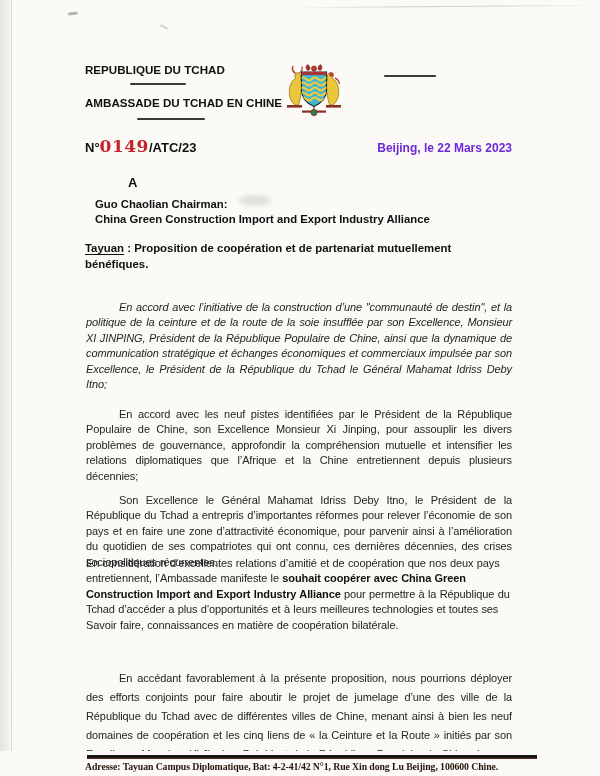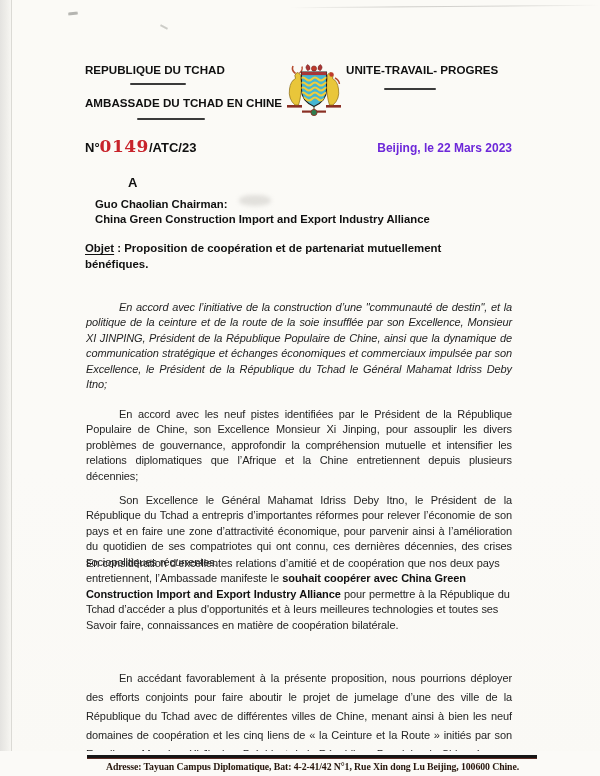--- a/index.html
+++ b/index.html
@@ -55,21 +55,21 @@
   .p1{top:300px;font-style:italic;}
   .p2{top:407px;}
   .p3{top:493px;}
   .p4{top:556px;text-align:left;text-indent:0;}
   .p5{top:669px;line-height:19px;}
   .bold-inline{font-weight:700;color:#101010;}
   
   .footer{position:absolute;left:0;right:0;top:751px;height:25px;background:#fbfaf7;}
   .footer-line{position:absolute;top:4px;left:87px;width:450px;height:3px;background:#161616;
     border-bottom:1px solid #5d2a22;}
-  .footer-text{position:absolute;top:10px;left:85px;width:455px;text-align:center;
+  .footer-text{position:absolute;top:10px;left:85px;width:455px;text-align:left;
     font-family:"Liberation Serif", serif;font-weight:700;font-size:9.8px;
     letter-spacing:-.1px;color:#27160c;white-space:nowrap;}
 </style>
 </head>
 <body>
 
 <div class="scan-edge-left"></div>
 <div class="pencil-mark-1"></div>
 <div class="pencil-mark-2"></div>
 <div class="scan-line-top"></div>
@@ -116,37 +116,36 @@
           <path d="M18 33 q3 -3 6 0 t6 0 t6 0 t6 0 t6 0"></path>
           <path d="M18 38 q3 -3 6 0 t6 0 t6 0 t6 0 t6 0"></path>
         </g>
       </g>
 
       <line x1="32" y1="45.5" x2="32" y2="50" stroke="#4a3a10" stroke-width="1"></line>
       <circle cx="32" cy="51.5" r="3.1" fill="#2f7d4f" stroke="#8a2f24" stroke-width="0.9"></circle>
     </svg>
   </div>
   <div class="h-right">
-    <div class="h-title">UNITE-TRAVAIL- PROGRES</div>
     <div class="rule rule-c"></div>
   </div>
 </div>
 
 <div class="ref-row">
   <div class="ref-no"><span>N°</span><span class="ref-num">0149</span><span>/ATC/23</span></div>
   <div class="place-date">Beijing, le 22 Mars 2023</div>
 </div>
 
 <div class="salutation">A</div>
 <div class="recipient">
   <div>Guo Chaolian Chairman:</div>
   <div>China Green Construction Import and Export Industry Alliance</div>
 </div>
 
-<div class="objet"><span class="objet-label">Objet</span><span> : </span><span>Proposition de coopération et de partenariat mutuellement bénéfiques.</span></div>
+<div class="objet"><span class="objet-label">Tayuan</span><span> : </span><span>Proposition de coopération et de partenariat mutuellement bénéfiques.</span></div>
 
 <div class="para p1">En accord avec l’initiative de la construction d’une "communauté de destin", et la politique de la ceinture et de la route de la soie insufflée par son Excellence, Monsieur XI JINPING, Président de la République Populaire de Chine, ainsi que la dynamique de communication stratégique et échanges économiques et commerciaux impulsée par son Excellence, le Président de la République du Tchad le Général Mahamat Idriss Deby Itno;</div>
 <div class="para p2">En accord avec les neuf pistes identifiées par le Président de la République Populaire de Chine, son Excellence Monsieur Xi Jinping, pour assouplir les divers problèmes de gouvernance, approfondir la compréhension mutuelle et intensifier les relations diplomatiques que l’Afrique et la Chine entretiennent depuis plusieurs décennies;</div>
 <div class="para p3">Son Excellence le Général Mahamat Idriss Deby Itno, le Président de la République du Tchad a entrepris d’importantes réformes pour relever l’économie de son pays et en faire une zone d’attractivité économique, pour parvenir ainsi à l’amélioration du quotidien de ses compatriotes qui ont connu, ces dernières décennies, des crises sociopolitiques récurrentes.</div>
 <div class="para p4"><span>En considération d’excellentes relations d’amitié et de coopération que nos deux pays entretiennent, l’Ambassade manifeste le </span><span class="bold-inline">souhait coopérer avec  China Green Construction Import and Export Industry Alliance</span><span> pour permettre à la République du Tchad d’accéder a plus d'opportunités et à leurs meilleures technologies et toutes ses Savoir faire, connaissances en matière de coopération bilatérale.</span></div>
 <div class="para p5">En accédant favorablement à la présente proposition, nous pourrions déployer des efforts conjoints pour faire aboutir le projet de jumelage d’une des ville de la République du Tchad avec de différentes villes de Chine, menant ainsi à bien les neuf domaines de coopération et les cinq liens de « la Ceinture et la Route » initiés par son Excellence Monsieur Xi Jinping, Président de la République Populaire de Chine, à</div>
 
 <div class="footer">
   <div class="footer-line"></div>
   <div class="footer-text">Adresse: Tayuan Campus Diplomatique, Bat: 4-2-41/42 N°1, Rue Xin dong Lu Beijing, 100600 Chine.</div>

